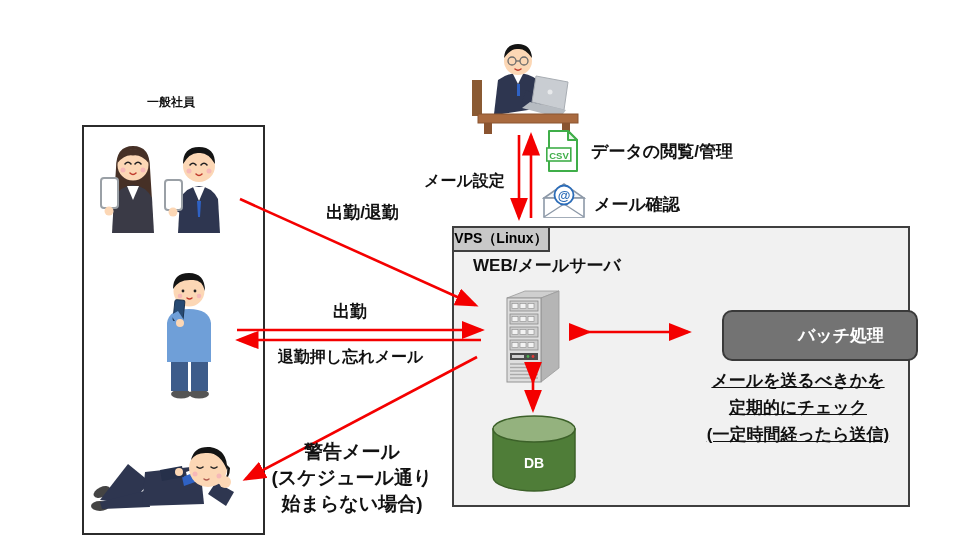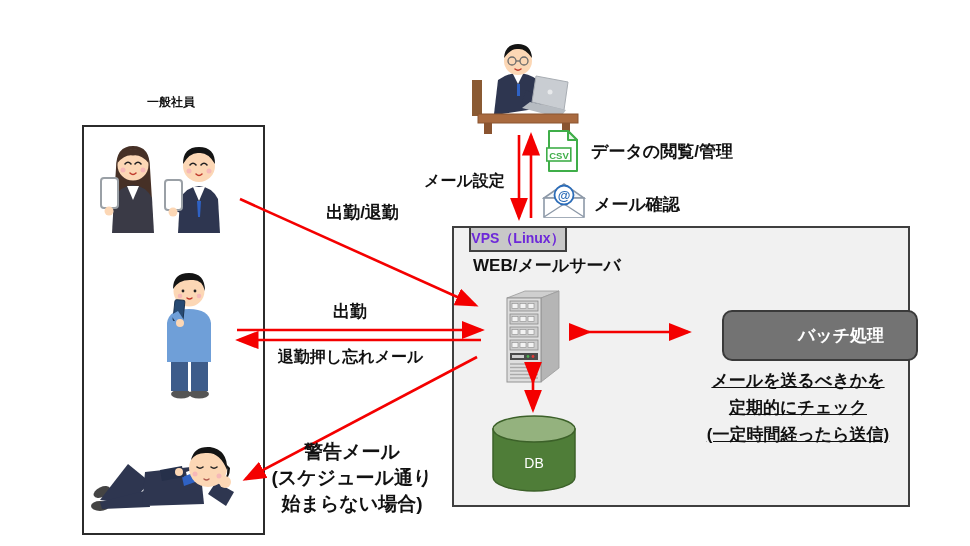--- a/index.html
+++ b/index.html
@@ -13,37 +13,37 @@
   
   .emp-box{
     position:absolute;left:82px;top:125px;width:179px;height:406px;
     background:#fff;border:2px solid #2b2b2b;z-index:1;
   }
   .vps-box{
     position:absolute;left:452px;top:226px;width:454px;height:277px;
     background:var(--vps_fill,#f1f1f1);border:2px solid #3f3f3f;z-index:1;
   }
   .vps-tab{
-    position:absolute;left:469px;top:226px;width:94px;height:22px;
+    position:absolute;left:452px;top:226px;width:94px;height:22px;
     background:var(--tab_fill,#c8c8c8);border:2px solid #3f3f3f;z-index:2;
     display:flex;align-items:center;justify-content:center;
-    font-size:14px;font-weight:bold;color:#6d28d9;
+    font-size:14px;font-weight:bold;color:#000000;
   }
   .batch-box{
     position:absolute;left:722px;top:310px;width:150px;height:47px;
     background:var(--batch_fill,#737373);border:2px solid #3a3a3a;border-radius:10px;
     display:flex;align-items:center;justify-content:center;
     color:#fff;font-size:17px;font-weight:bold;z-index:2;padding-left:42px;
   }
   .illu{position:absolute;z-index:2;}
   .arrow-layer{position:absolute;left:0;top:0;z-index:3;pointer-events:none;}
   .lbl{z-index:4;}
   .db-text{
     position:absolute;left:487px;top:455px;width:94px;text-align:center;
-    color:#fff;font-size:14px;font-weight:normal;z-index:3;
+    color:#fff;font-size:14px;font-weight:bold;z-index:3;
   }
 </style>
 </head>
 <body>
 
 <div class="canvas">
 
   <div class="emp-box"></div>
   <div class="vps-box"></div>
   <div class="vps-tab">VPS（Linux）</div>

